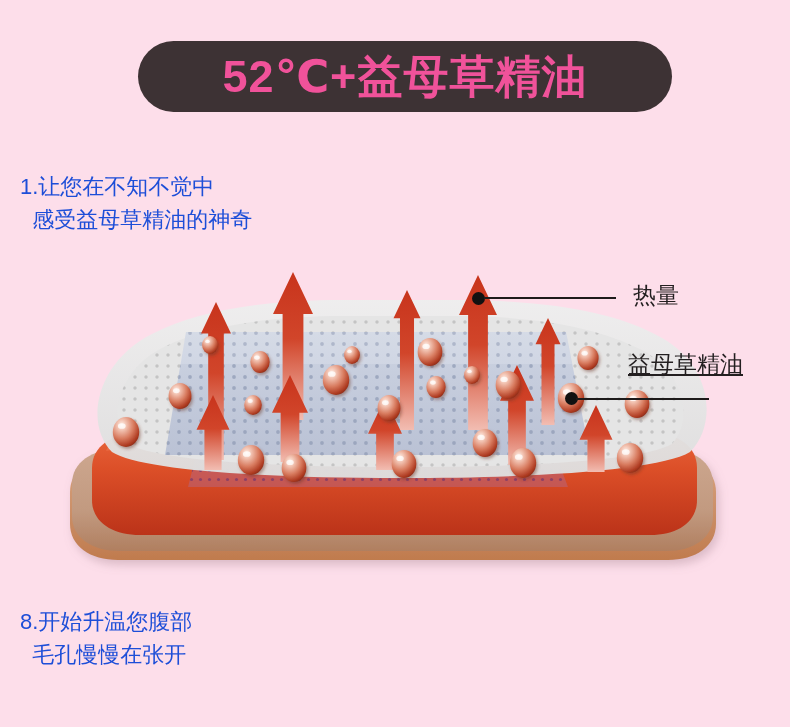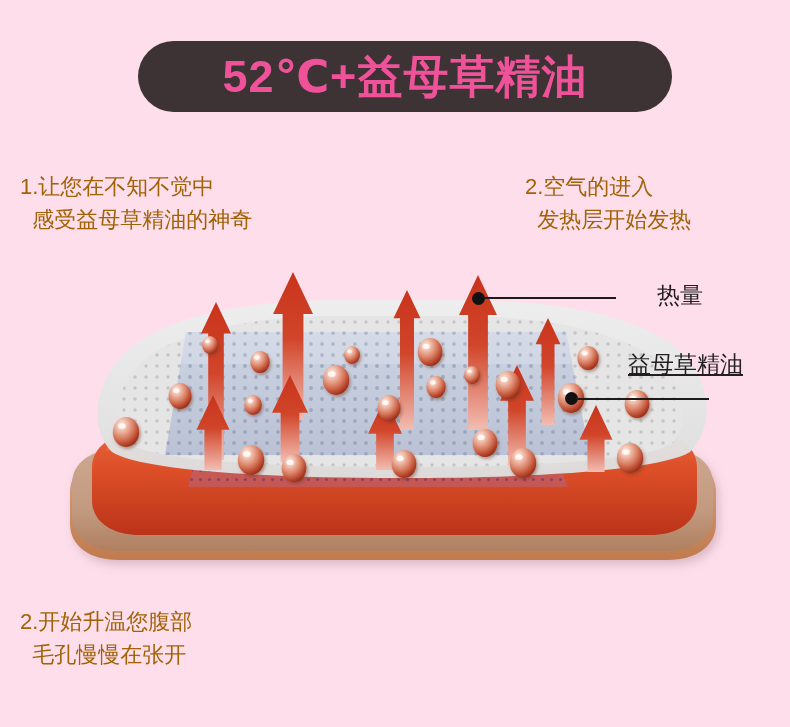--- a/index.html
+++ b/index.html
@@ -38,39 +38,39 @@
     font-size: 45px;
     font-weight: bold;
     letter-spacing: 1px;
     line-height: 1;
     white-space: nowrap;
   }
 
   
   .caption {
     position: absolute;
-    color: #a16207;
+    color: #1d4ed8;
     font-size: 22px;
     line-height: 33px;
     white-space: pre;
   }
   .caption-1 { left: 20px;  top: 170px; }
   .caption-2 { left: 525px; top: 170px; }
   .caption-3 { left: 20px;  top: 605px; }
   .caption-4 { left: 520px; top: 605px; }
 
   
   .callout-label {
     position: absolute;
     color: #231f20;
     font-size: 23px;
     line-height: 1;
     white-space: nowrap;
   }
-  .callout-heat  { left: 633px; top: 284px; margin-left: 24px; }
+  .callout-heat  { left: 633px; top: 284px; }
   .callout-oil   { left: 628px; top: 353px; text-decoration: underline; }
 
   .callout-line {
     position: absolute;
     height: 2px;
     background: #1d1a1a;
   }
   .line-heat { left: 484px; top: 297px; width: 132px; }
   .line-oil  { left: 576px; top: 398px; width: 133px; }
 
@@ -100,23 +100,21 @@
 <body>
 
 <div class="page">
 
   <div class="title-pill">
     <div class="title-text">52℃+益母草精油</div>
   </div>
 
   <div class="caption caption-1">1.让您在不知不觉中
   感受益母草精油的神奇</div>
-  <div class="caption caption-2">2.空气的进入
-  发热层开始发热</div>
-  <div class="caption caption-3">2.开始升温您腹部
+  <div class="caption caption-3">8.开始升温您腹部
   毛孔慢慢在张开</div>
 
   <div class="illustration">
     <svg width="790" height="330" viewBox="0 250 790 330" xmlns="http://www.w3.org/2000/svg">
       <defs>
 
         <pattern id="dots-gray" width="11" height="11" patternUnits="userSpaceOnUse">
           <circle cx="3" cy="3" r="1.7" fill="#b9b9b9" opacity="0.75"></circle>
         </pattern>
         <pattern id="dots-blue" width="11" height="11" patternUnits="userSpaceOnUse">

